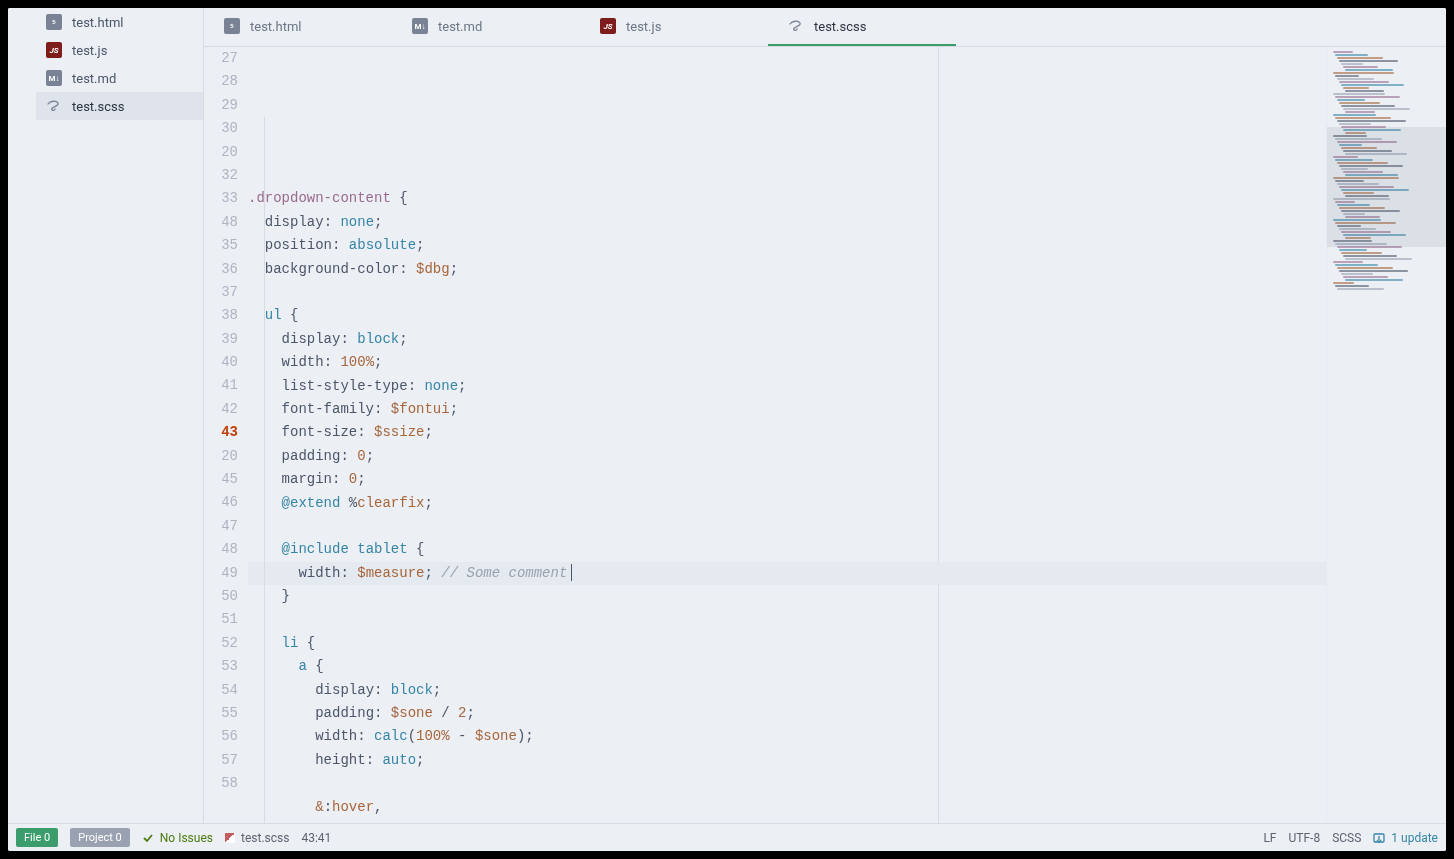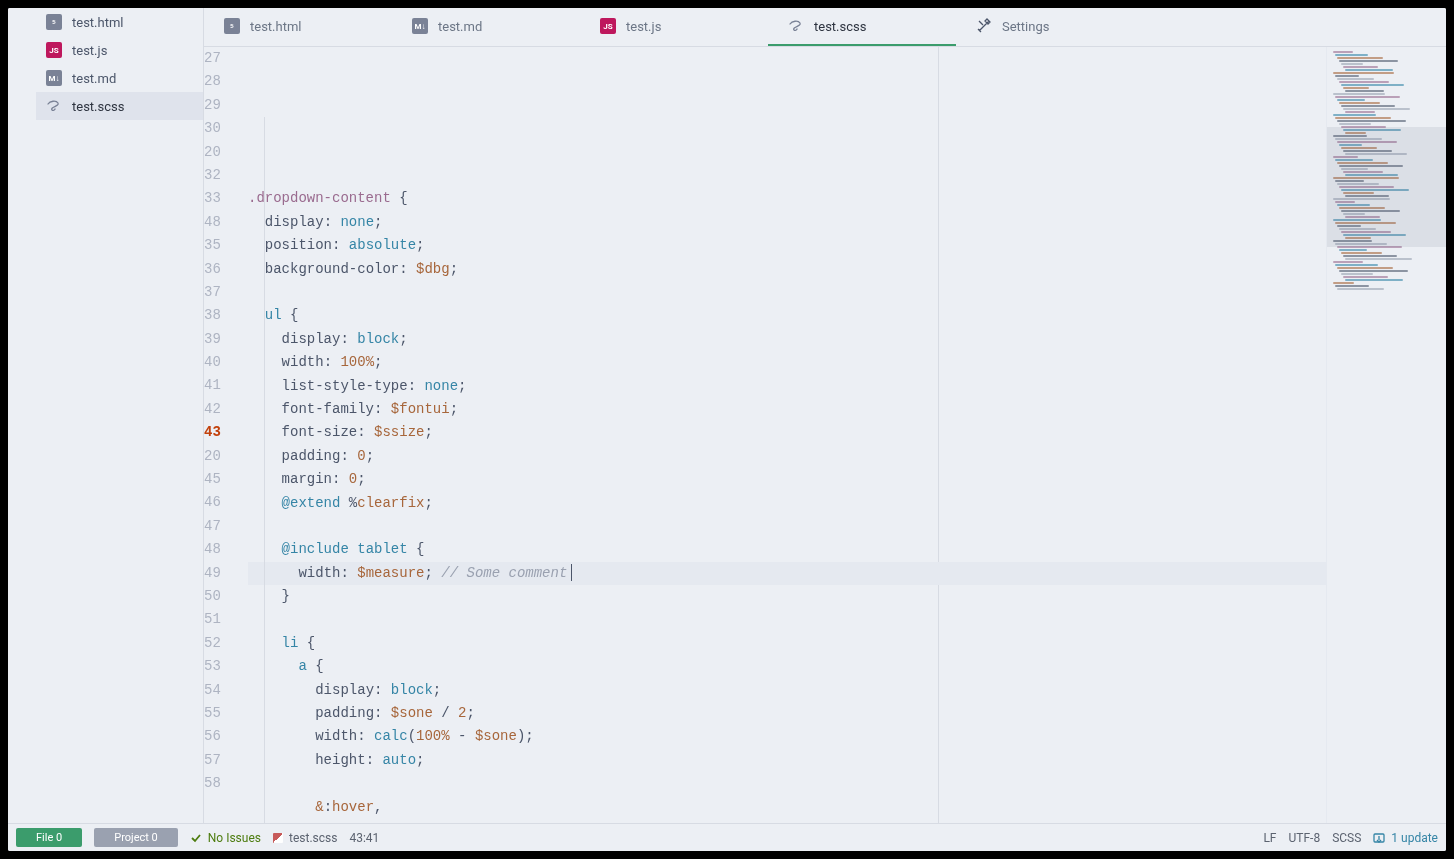--- a/index.html
+++ b/index.html
@@ -52,21 +52,21 @@
     padding: 6px 10px;
     color: #4c566a;
     cursor: pointer;
   }
   .file-item.active {
     background: #dfe3ec;
     color: #2e3440;
   }
   .file-icon { width: 16px; height: 16px; display: inline-flex; align-items: center; justify-content: center; font-size: 8px; font-weight: bold; border-radius: 2px; color: #fff; }
   .file-icon.html { background: #7a8296; }
-  .file-icon.js   { background: #be185d; }
+  .file-icon.js   { background: #7f1d1d; font-style: italic; }
   .file-icon.md   { background: #7a8296; }
   .file-icon.scss { background: transparent; color: #7a8296; }
 
   
   .content { flex: 1; display: flex; flex-direction: column; min-width: 0; }
   .tabs {
     display: flex;
     border-bottom: 1px solid #d7dbe3;
     background: #eceff4;
   }
@@ -90,20 +90,21 @@
     flex: 1;
     display: flex;
     font-family: "SFMono-Regular", Consolas, "Liberation Mono", Menlo, monospace;
     font-size: 14px;
     line-height: 23.4px;
     background: #eceff4;
     overflow: hidden;
   }
   .gutter {
     width: 44px;
+    text-align: right;
     padding-right: 10px;
     color: #aeb4c2;
     user-select: none;
     background: #eceff4;
   }
   .gutter .ln { display: block; height: 23.4px; }
   .gutter .ln.current { color: #c2410c; font-weight: 600; }
   .code { flex: 1; position: relative; white-space: pre; }
   .code-lines { position: relative; }
   .line { height: 23.4px; }
@@ -148,21 +149,21 @@
     background: #eceff4;
     border-top: 1px solid #d7dbe3;
     display: flex;
     align-items: center;
     font-size: 12px;
     color: #5c6370;
     padding: 0 8px;
     gap: 12px;
   }
   .pill {
-    padding: 3px 20px;
+    padding: 3px 8px;
     border-radius: 2px;
     color: #fff;
     font-size: 11px;
     background: #9aa1b0;
   }
   .pill.green { background: #3b9c6c; }
   .status-item { display: inline-flex; align-items: center; gap: 6px; }
   .status-item.green { color: #4d7c0f; }
   .status-item.blue { color: #3585a6; }
   .flex-spacer { flex: 1; }
@@ -226,28 +227,20 @@
             <span class="file-icon js">JS</span>
             <span>test.js</span>
           </div>
           <div class="tab active">
             <span class="file-icon scss">
               <svg width="16" height="16" viewBox="0 0 16 16">
                 <path d="M2 6c2-3 8-4 10-1 1 2-2 3-4 4s-3 2-2 3c1 1 3 0 3-1" fill="none" stroke="#7a8296" stroke-width="1.3" stroke-linecap="round"></path>
               </svg>
             </span>
             <span>test.scss</span>
-          </div>
-          <div class="tab">
-            <span class="settings-icon">
-              <svg width="16" height="16" viewBox="0 0 16 16">
-                <path d="M3 13L13 3M3 3l4 4M11 1l3 3-2 2-3-3zM2 11l3 3" fill="none" stroke="currentColor" stroke-width="1.3"></path>
-              </svg>
-            </span>
-            <span>Settings</span>
           </div>
         </div>
 
       <div class="editor-area">
         <div class="editor">
           <div class="gutter" id="gutter">
               <span class="ln">27</span>
               <span class="ln">28</span>
               <span class="ln">29</span>
               <span class="ln">30</span>

